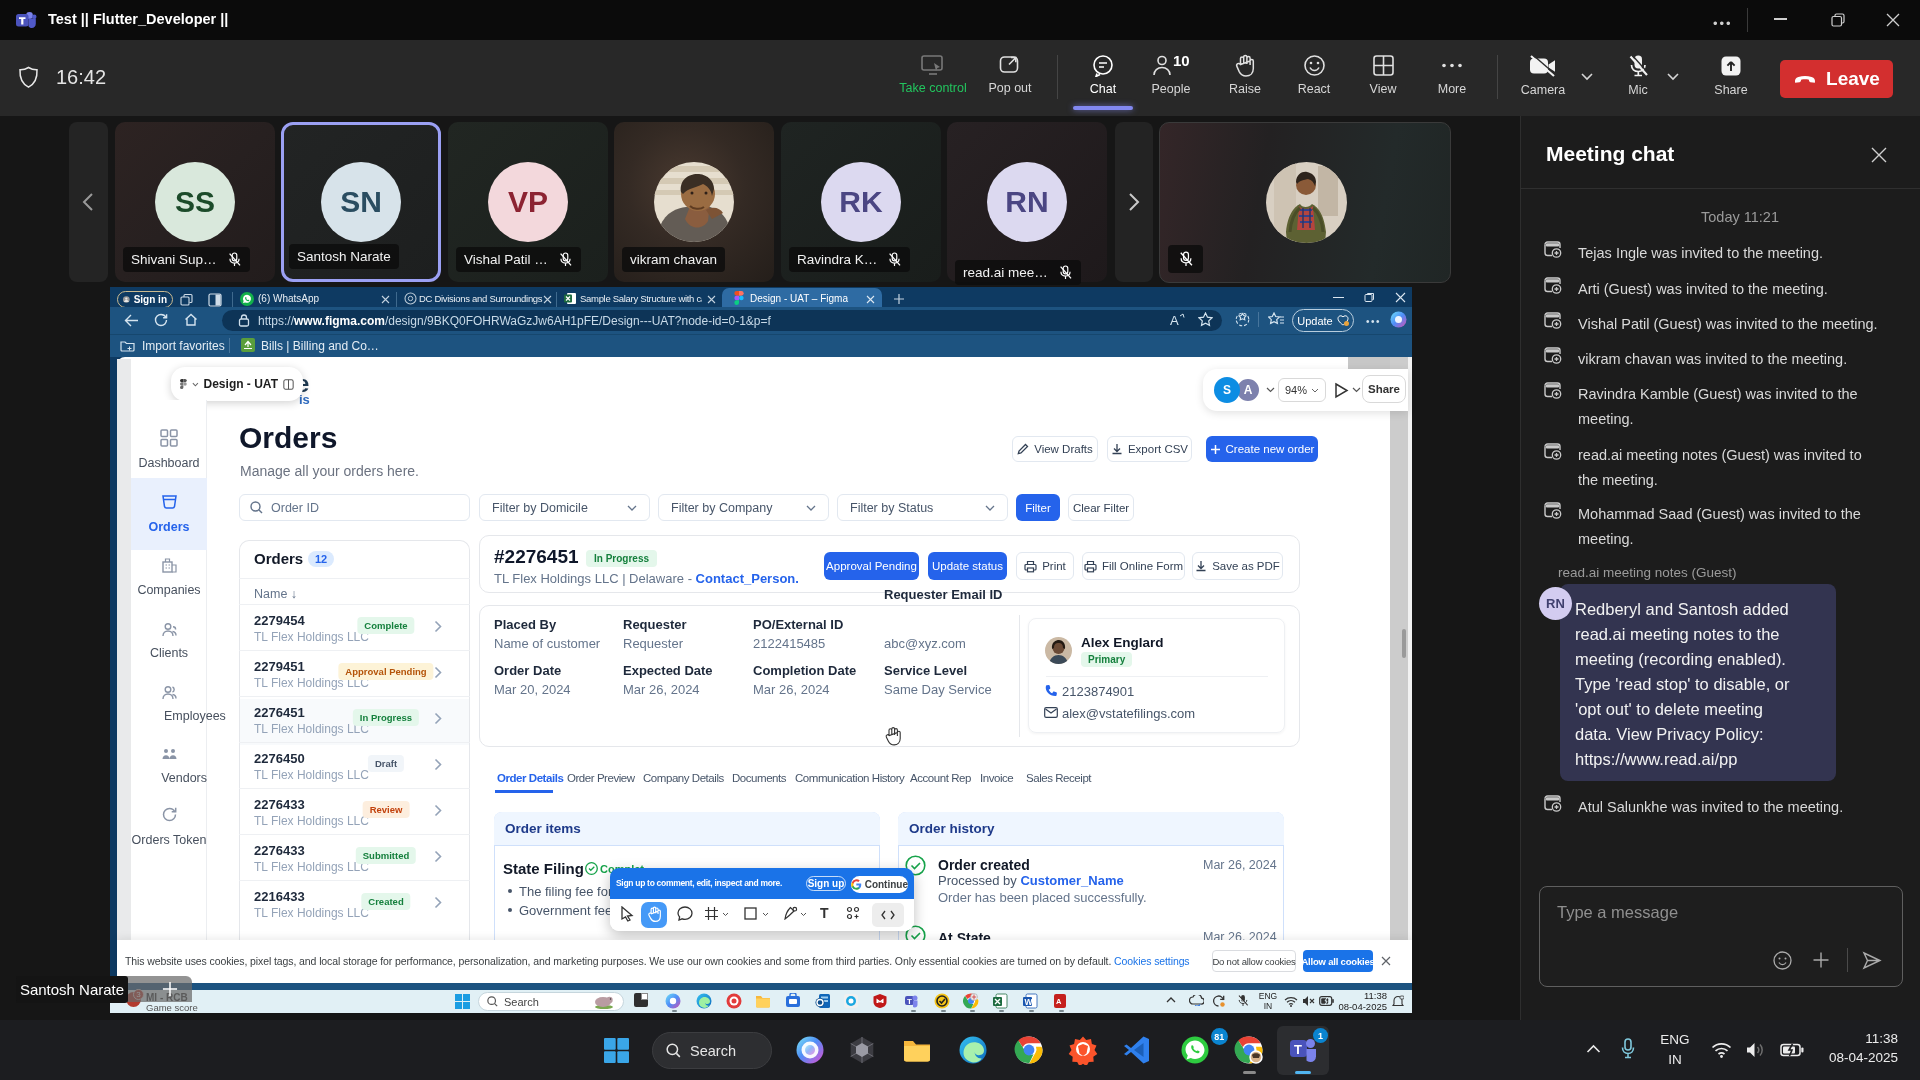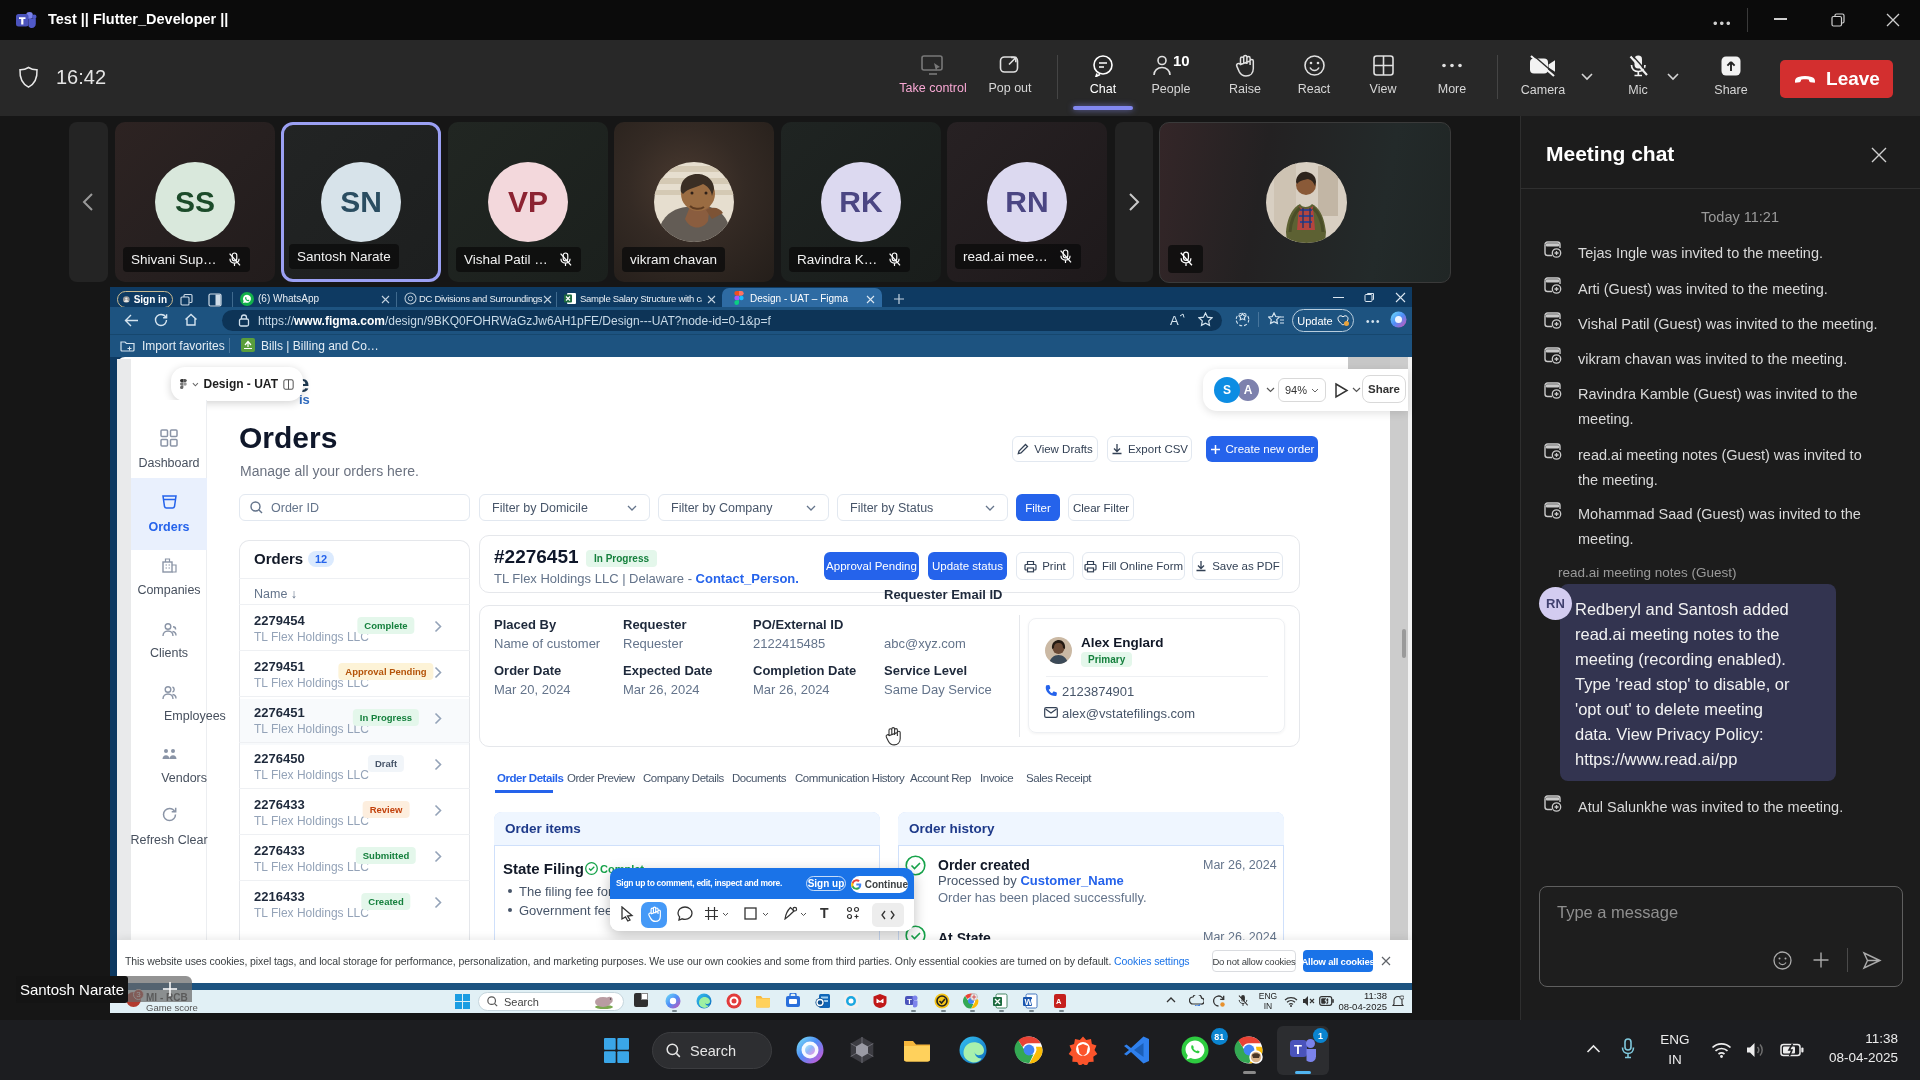--- a/index.html
+++ b/index.html
@@ -41,21 +41,21 @@
 <svg class="abs" style="left:1886px;top:13px;" width="14" height="14" viewBox="0 0 14 14">
     <path d="M1 1l12 12M13 1L1 13" stroke="#cfcfcf" stroke-width="1.3"></path>
   </svg>
 
 <div class="abs" style="left:0;top:40px;width:1920px;height:76px;background:#282828;"></div>
 <svg class="abs" style="left:18px;top:66px;" width="21" height="23" viewBox="0 0 21 23">
     <path d="M10.5 1.5c2.5 1.6 5.5 2.4 8.5 2.3.3 5.5-.4 13.2-8.5 17.4C2.4 17 1.7 9.3 2 3.8c3 .1 6-.7 8.5-2.3z" fill="none" stroke="#e8e8e8" stroke-width="1.5"></path>
   </svg>
 <div class="abs" style="left:56px;top:66px;font-size:20px;color:#e4e4e4;">16:42</div>
 
-<div class="tbtn" style="left:900px;width:66px;color:#f9a8d4;">
+<div class="tbtn" style="left:900px;width:66px;color:#22c55e;">
 <svg width="26" height="22" viewBox="0 0 26 22">
       <rect x="2" y="2" width="20" height="14" rx="2" fill="none" stroke="#787878" stroke-width="1.6"></rect>
       <path d="M9 20h8" stroke="#787878" stroke-width="1.6"></path>
       <path d="M14 9l6 4-2.6.9L16 17z" fill="#787878"></path>
     </svg>
 Take control</div>
 <div class="tbtn" style="left:978px;width:64px;">
 <svg width="24" height="22" viewBox="0 0 24 22">
       <rect x="2.5" y="3" width="17" height="15" rx="4" fill="none" stroke="#e0e0e0" stroke-width="1.6"></rect>
       <path d="M11 10.5L17.5 4M13 3.5h4.8V8.3" fill="none" stroke="#e0e0e0" stroke-width="1.6"></path>
@@ -199,21 +199,21 @@
       <rect x="7.5" y="1.5" width="7" height="12" rx="3.5" fill="none" stroke="#fff" stroke-width="1.8"></rect>
       <path d="M4 10.5c0 4 3 6.5 7 6.5s7-2.5 7-6.5M11 17.5v4" fill="none" stroke="#fff" stroke-width="1.8"></path>
       <path d="M3.5 2.5l16 18" stroke="#fff" stroke-width="2"></path>
     </svg></div>
 <div class="pill" style="left:622px;top:247px;">vikram chavan</div>
 <div class="pill" style="left:789px;top:247px;">Ravindra K…<svg width="15" height="15" viewBox="0 0 22 23">
       <rect x="7.5" y="1.5" width="7" height="12" rx="3.5" fill="none" stroke="#fff" stroke-width="1.8"></rect>
       <path d="M4 10.5c0 4 3 6.5 7 6.5s7-2.5 7-6.5M11 17.5v4" fill="none" stroke="#fff" stroke-width="1.8"></path>
       <path d="M3.5 2.5l16 18" stroke="#fff" stroke-width="2"></path>
     </svg></div>
-<div class="pill" style="left:955px;top:244px;">read.ai mee…<svg width="15" height="15" viewBox="0 0 22 23">
+<div class="pill" style="left:955px;top:260px;">read.ai mee…<svg width="15" height="15" viewBox="0 0 22 23">
       <rect x="7.5" y="1.5" width="7" height="12" rx="3.5" fill="none" stroke="#fff" stroke-width="1.8"></rect>
       <path d="M4 10.5c0 4 3 6.5 7 6.5s7-2.5 7-6.5M11 17.5v4" fill="none" stroke="#fff" stroke-width="1.8"></path>
       <path d="M3.5 2.5l16 18" stroke="#fff" stroke-width="2"></path>
     </svg></div>
 <div class="pill" style="left:1168px;top:245px;width:35px;height:28px;justify-content:center;padding:0;">
     <svg width="16" height="16" viewBox="0 0 22 23">
       <rect x="7.5" y="1.5" width="7" height="12" rx="3.5" fill="none" stroke="#fff" stroke-width="1.8"></rect>
       <path d="M4 10.5c0 4 3 6.5 7 6.5s7-2.5 7-6.5M11 17.5v4" fill="none" stroke="#fff" stroke-width="1.8"></path>
       <path d="M3.5 2.5l16 18" stroke="#fff" stroke-width="2"></path>
     </svg>
@@ -443,21 +443,21 @@
 <svg class="abs" style="left:161px;top:746px;" width="17" height="17" viewBox="0 0 17 17">
     <circle cx="5" cy="5" r="2" fill="#8a94a6"></circle>
     <circle cx="12" cy="5" r="2" fill="#8a94a6"></circle>
     <path d="M1.5 13c0-2.3 1.5-3.8 3.5-3.8S8.5 10.7 8.5 13zM8.5 13c0-2.3 1.5-3.8 3.5-3.8s3.5 1.5 3.5 3.8z" fill="#8a94a6"></path>
   </svg>
 <div class="abs" style="left:131px;top:771px;width:76px;text-align:right;font-size:12.5px;color:#47505e;">Vendors</div>
 <svg class="abs" style="left:161px;top:806px;" width="17" height="17" viewBox="0 0 17 17">
     <path d="M14.5 8.5A6 6 0 1 1 8.5 2.5c2.4 0 4.5 1.4 5.5 3.4" fill="none" stroke="#8a94a6" stroke-width="1.5"></path>
     <path d="M14.7 1.8v4h-4" fill="none" stroke="#8a94a6" stroke-width="1.5"></path>
   </svg>
-<div class="abs" style="left:121px;top:833px;width:96px;text-align:center;font-size:12.5px;color:#47505e;">Refresh Clear</div>
+<div class="abs" style="left:121px;top:833px;width:96px;text-align:center;font-size:12.5px;color:#47505e;">Orders Token</div>
 
 <div class="abs" style="left:239px;top:421px;font-size:30px;font-weight:700;color:#0f172a;">Orders</div>
 <div class="abs" style="left:240px;top:463px;font-size:14px;color:#6b7280;">Manage all your orders here.</div>
 <div class="obtn" style="left:1012px;top:436px;width:86px;height:26px;"><svg width="12" height="12" viewBox="0 0 12 12">
       <path d="M8.5 1.5l2 2L4 10l-2.7.7L2 8z" fill="none" stroke="#334155" stroke-width="1.3"></path>
     </svg>View Drafts</div>
 <div class="obtn" style="left:1107px;top:436px;width:85px;height:26px;"><svg width="12" height="12" viewBox="0 0 12 12">
       <path d="M6 1v7M3 5.5L6 8.5l3-3M1.5 10.5h9" fill="none" stroke="#334155" stroke-width="1.3"></path>
     </svg>Export CSV</div>
 <div class="bbtn" style="left:1206px;top:436px;width:112px;height:26px;"><svg width="11" height="11" viewBox="0 0 11 11">

